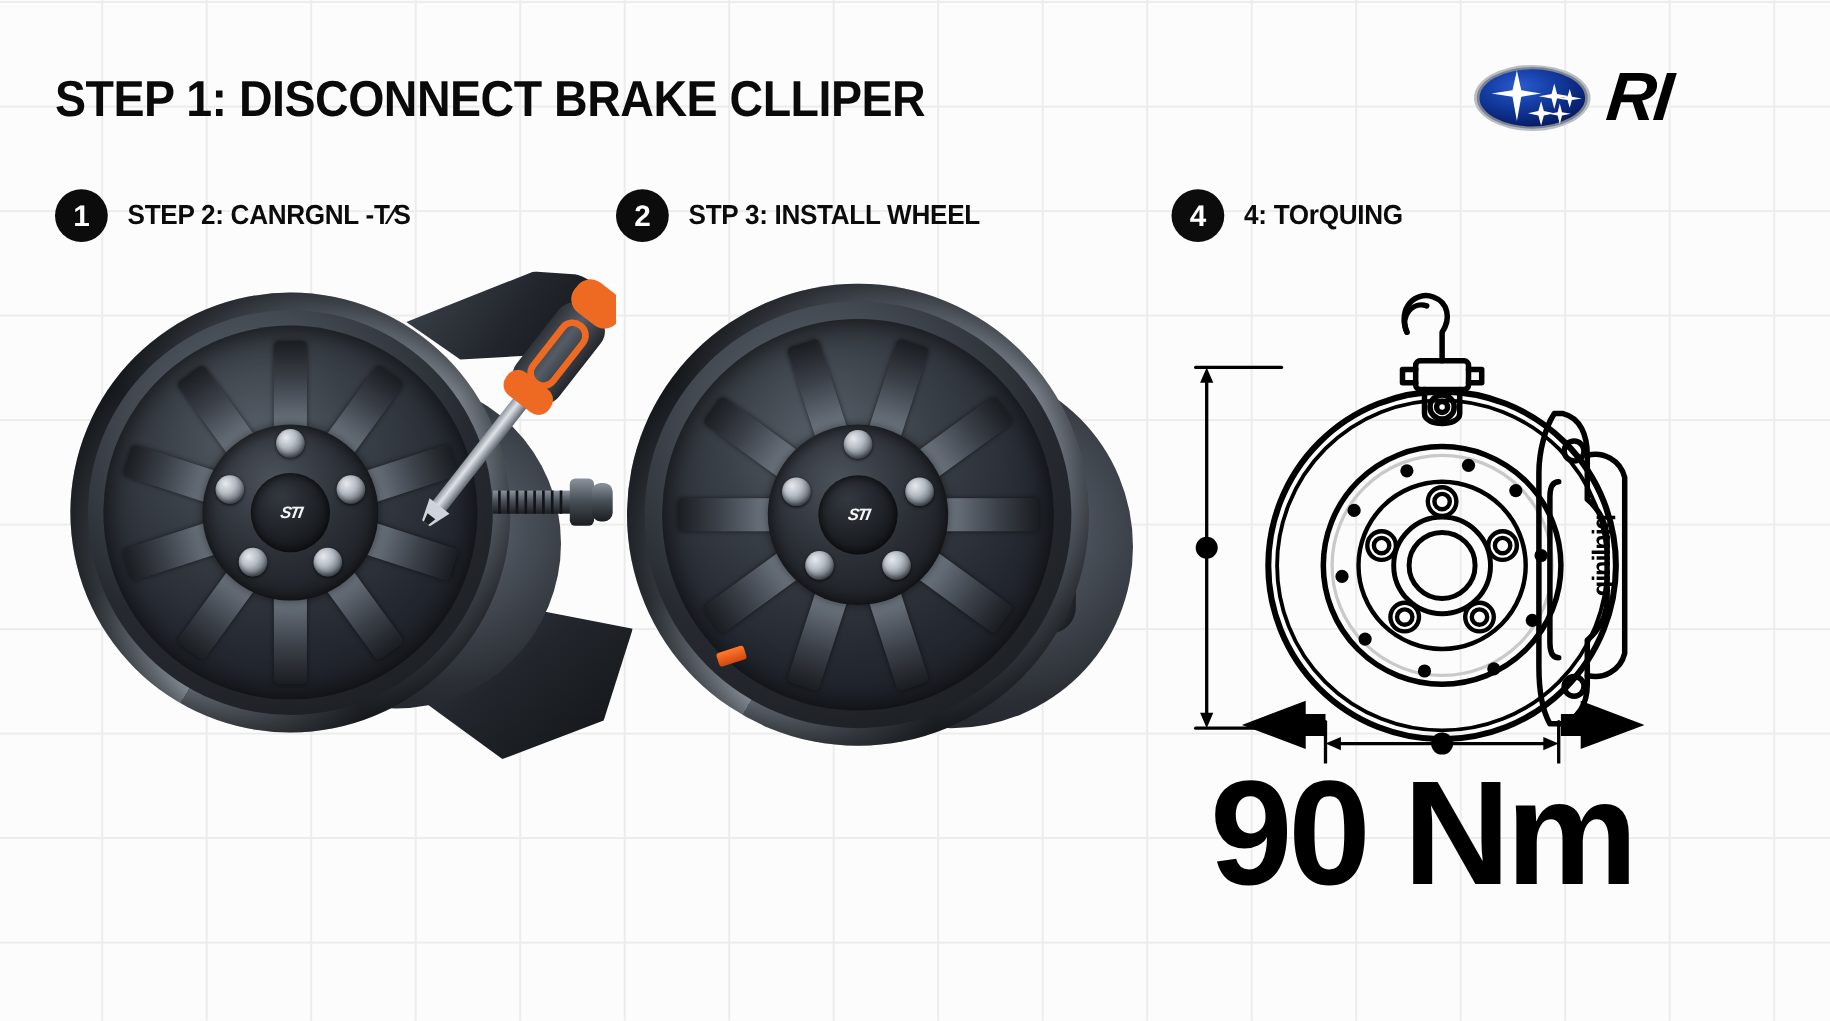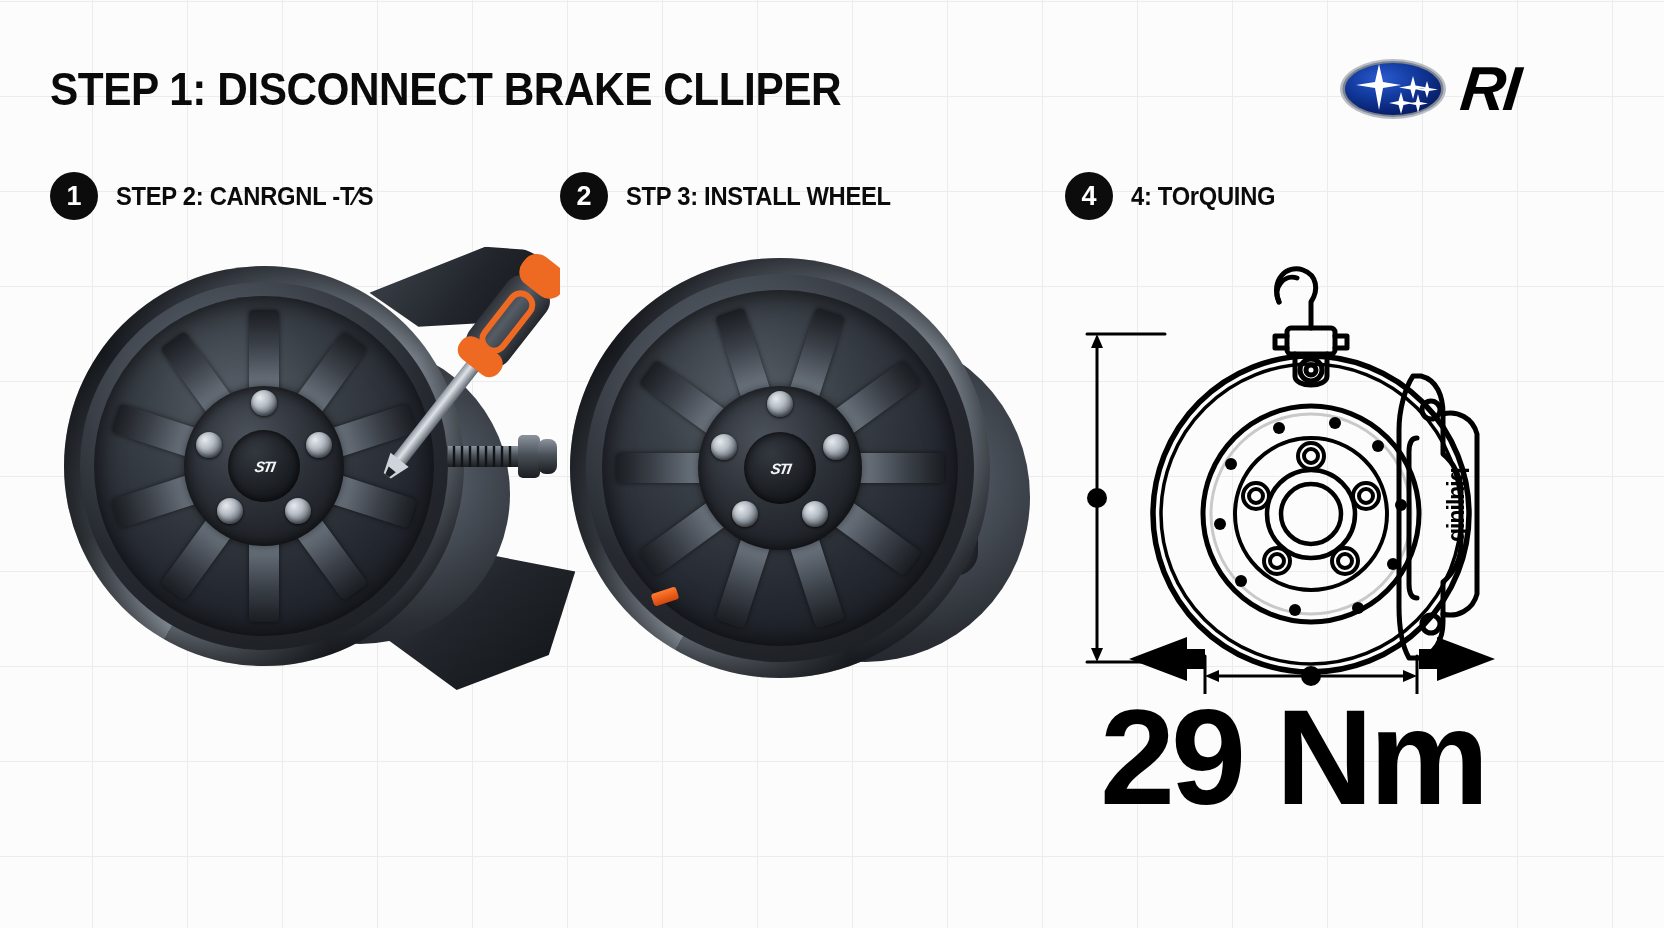--- a/index.html
+++ b/index.html
@@ -396,13 +396,13 @@
         <g fill="#000" stroke="none">
           <path d="M122 413 L64 435 L122 457 L122 445 L140 445 L140 425 L122 425 Z"></path>
           <path d="M372 413 L430 435 L372 457 L372 445 L354 445 L354 425 L372 425 Z"></path>
         </g>
 
       </g>
     </svg>
   </div>
 </div>
 
-<div id="torque-value">29 Nm</div>
+<div id="torque-value">90 Nm</div>
 
 </body></html>

